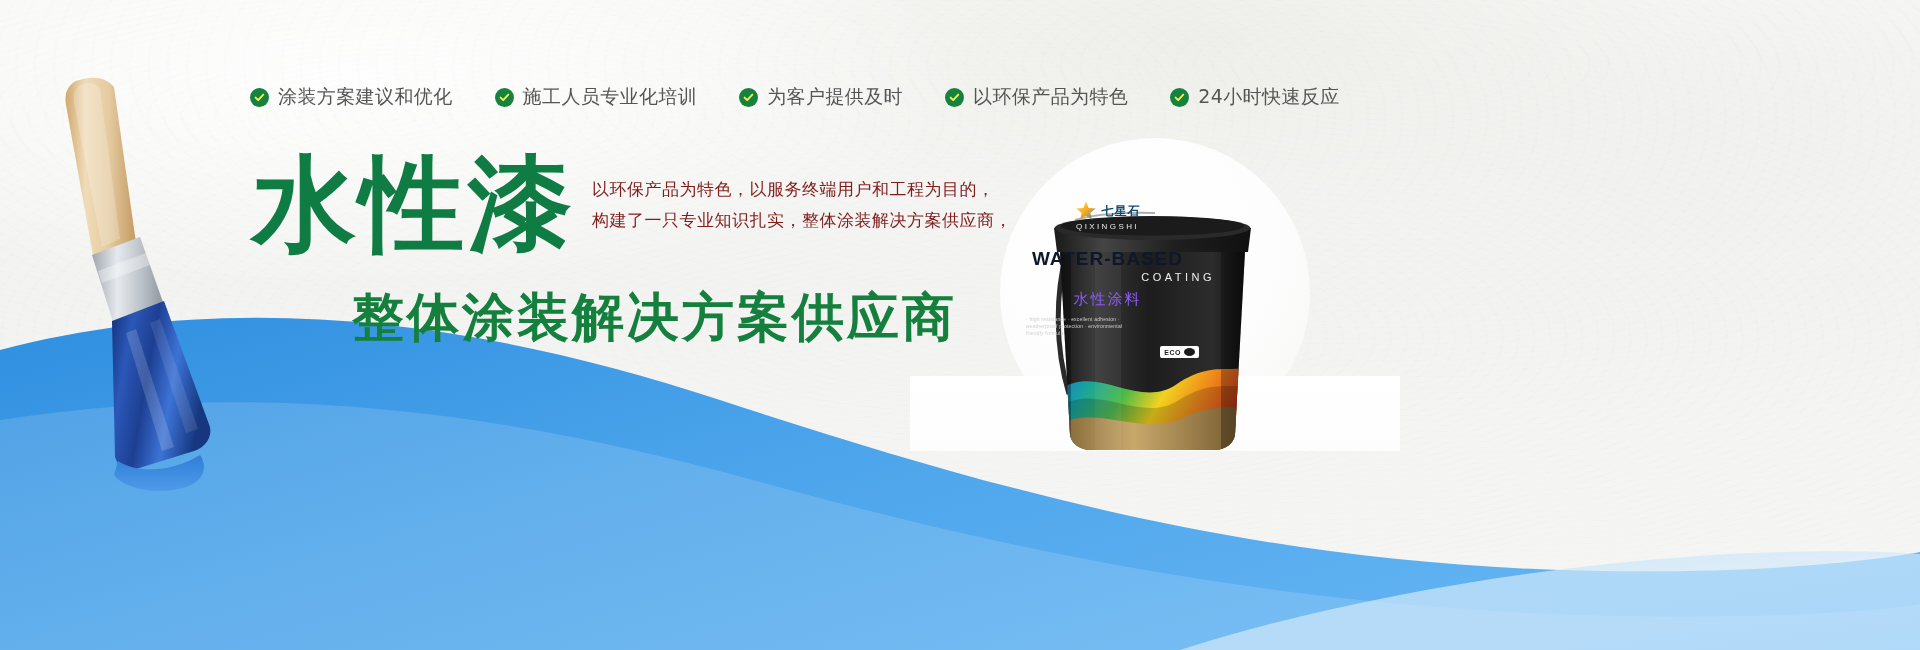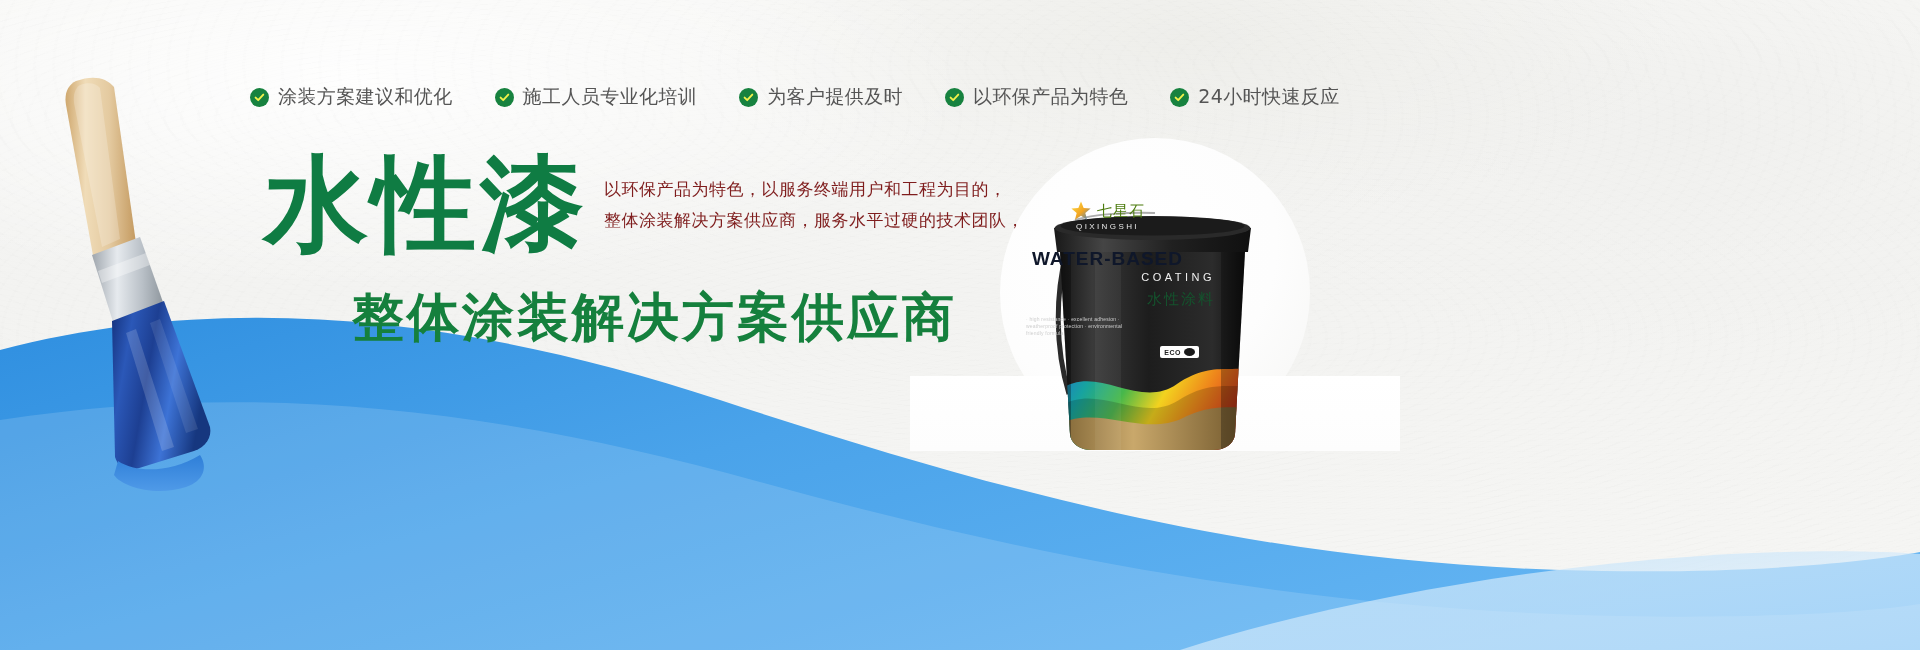--- a/index.html
+++ b/index.html
@@ -50,21 +50,21 @@
     flex:0 0 auto;
   }
   .check-icon svg{display:block;}
   .feature-label{
     font-size:19px;color:#555;letter-spacing:.4px;
     font-family:"DejaVu Sans","Liberation Sans",sans-serif;
   }
 
   
   .headline-row{
-    position:absolute;top:152px;left:264px;
+    position:absolute;top:152px;left:252px;
     display:flex;align-items:flex-start;
     z-index:6;
   }
   .headline-main{
     font-size:104px;line-height:1;font-weight:bold;
     color:#0f7c43;letter-spacing:4px;
     font-family:"DejaVu Sans","Liberation Sans",sans-serif;
   }
   .headline-desc{
     margin-left:16px;padding-top:22px;
@@ -104,41 +104,41 @@
   .bucket-text{
     position:absolute;left:0;top:0;width:215px;height:265px;
     pointer-events:none;
   }
   .bk-logo{
     position:absolute;top:62px;left:0;width:215px;text-align:center;
     display:flex;align-items:center;justify-content:center;gap:5px;
   }
   .bk-star{width:22px;height:22px;flex:0 0 auto;}
   .bk-logo-cn{
-    color:#4d7c0f;font-size:15px;font-weight:normal;letter-spacing:1px;
+    color:#0c4a6e;font-size:12px;font-weight:bold;letter-spacing:1px;
     font-family:"DejaVu Sans","Liberation Sans",sans-serif;
   }
   .bk-logo-en{
     position:absolute;top:84px;left:0;width:215px;text-align:center;
     color:#e8e8e8;font-size:8px;letter-spacing:2.4px;
     font-family:"Liberation Sans",sans-serif;
   }
   .bk-title{
     position:absolute;top:110px;left:0;width:215px;text-align:center;
     color:#0f172a;font-size:19px;font-weight:bold;letter-spacing:1px;
     font-family:"Liberation Sans",sans-serif;
   }
   .bk-sub{
     position:absolute;top:133px;left:0;width:215px;text-align:right;
     color:#f0f0f0;font-size:11px;letter-spacing:3.5px;
     font-family:"Liberation Sans",sans-serif;
   }
   .bk-cn{
-    position:absolute;top:152px;left:0;width:215px;text-align:right;
-    color:#14532d;font-size:15px;letter-spacing:2px;
+    position:absolute;top:152px;left:0;width:215px;text-align:center;
+    color:#8b5cf6;font-size:15px;letter-spacing:2px;
     font-family:"DejaVu Sans","Liberation Sans",sans-serif;
   }
   .bk-bullets{
     position:absolute;top:178px;left:26px;width:110px;
     color:#cfcfcf;font-size:5px;line-height:7px;letter-spacing:.2px;
     font-family:"Liberation Sans",sans-serif;
   }
   .bk-eco{
     position:absolute;top:208px;right:16px;
     display:flex;align-items:center;gap:3px;
@@ -268,21 +268,21 @@
       </span>
       <span class="feature-label">24小时快速反应</span>
     </div>
 
   </div>
 
   <div class="headline-row">
     <div class="headline-main">水性漆</div>
     <div class="headline-desc">
       <div>以环保产品为特色，以服务终端用户和工程为目的，</div>
-      <div>整体涂装解决方案供应商，服务水平过硬的技术团队，</div>
+      <div>构建了一只专业知识扎实，整体涂装解决方案供应商，</div>
     </div>
   </div>
 
   <div class="subheadline">整体涂装解决方案供应商</div>
 
   <div class="product-stage">
     <div class="product-circle"></div>
     <div class="product-plinth"></div>
 
     <div class="bucket">

